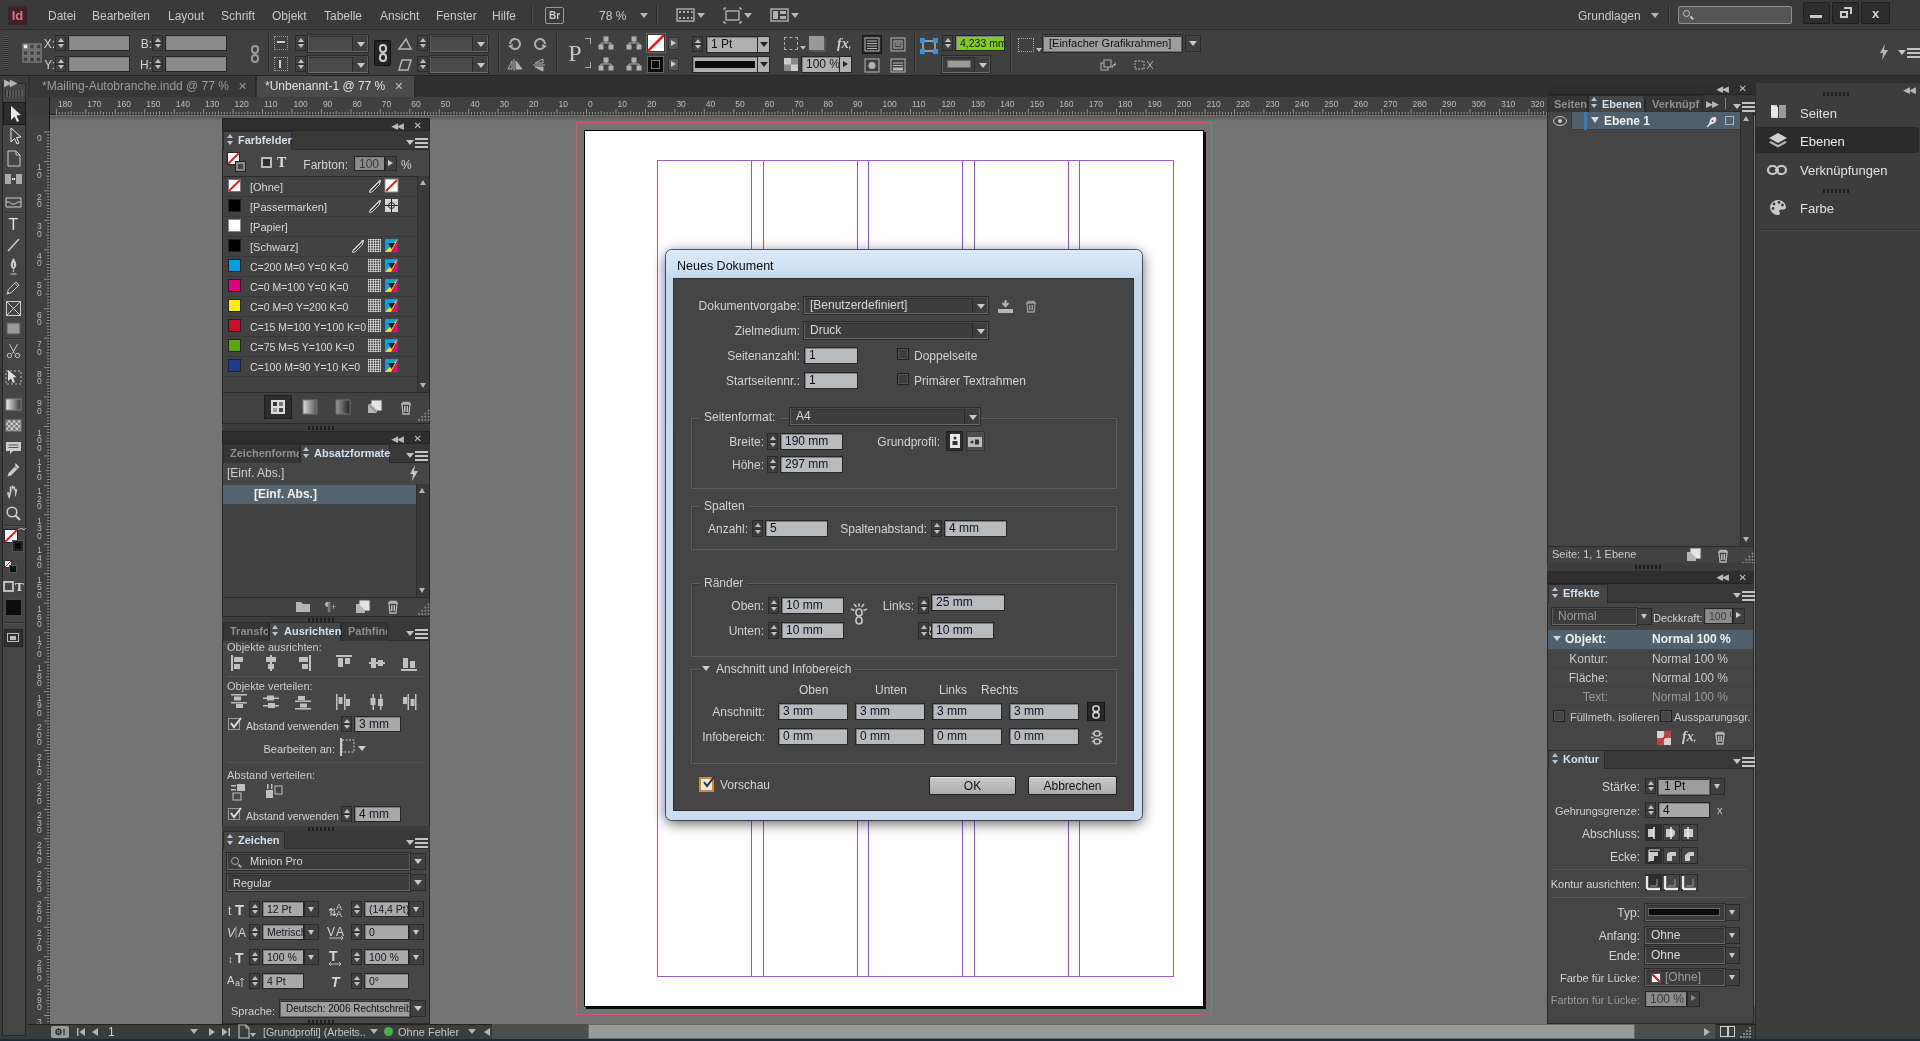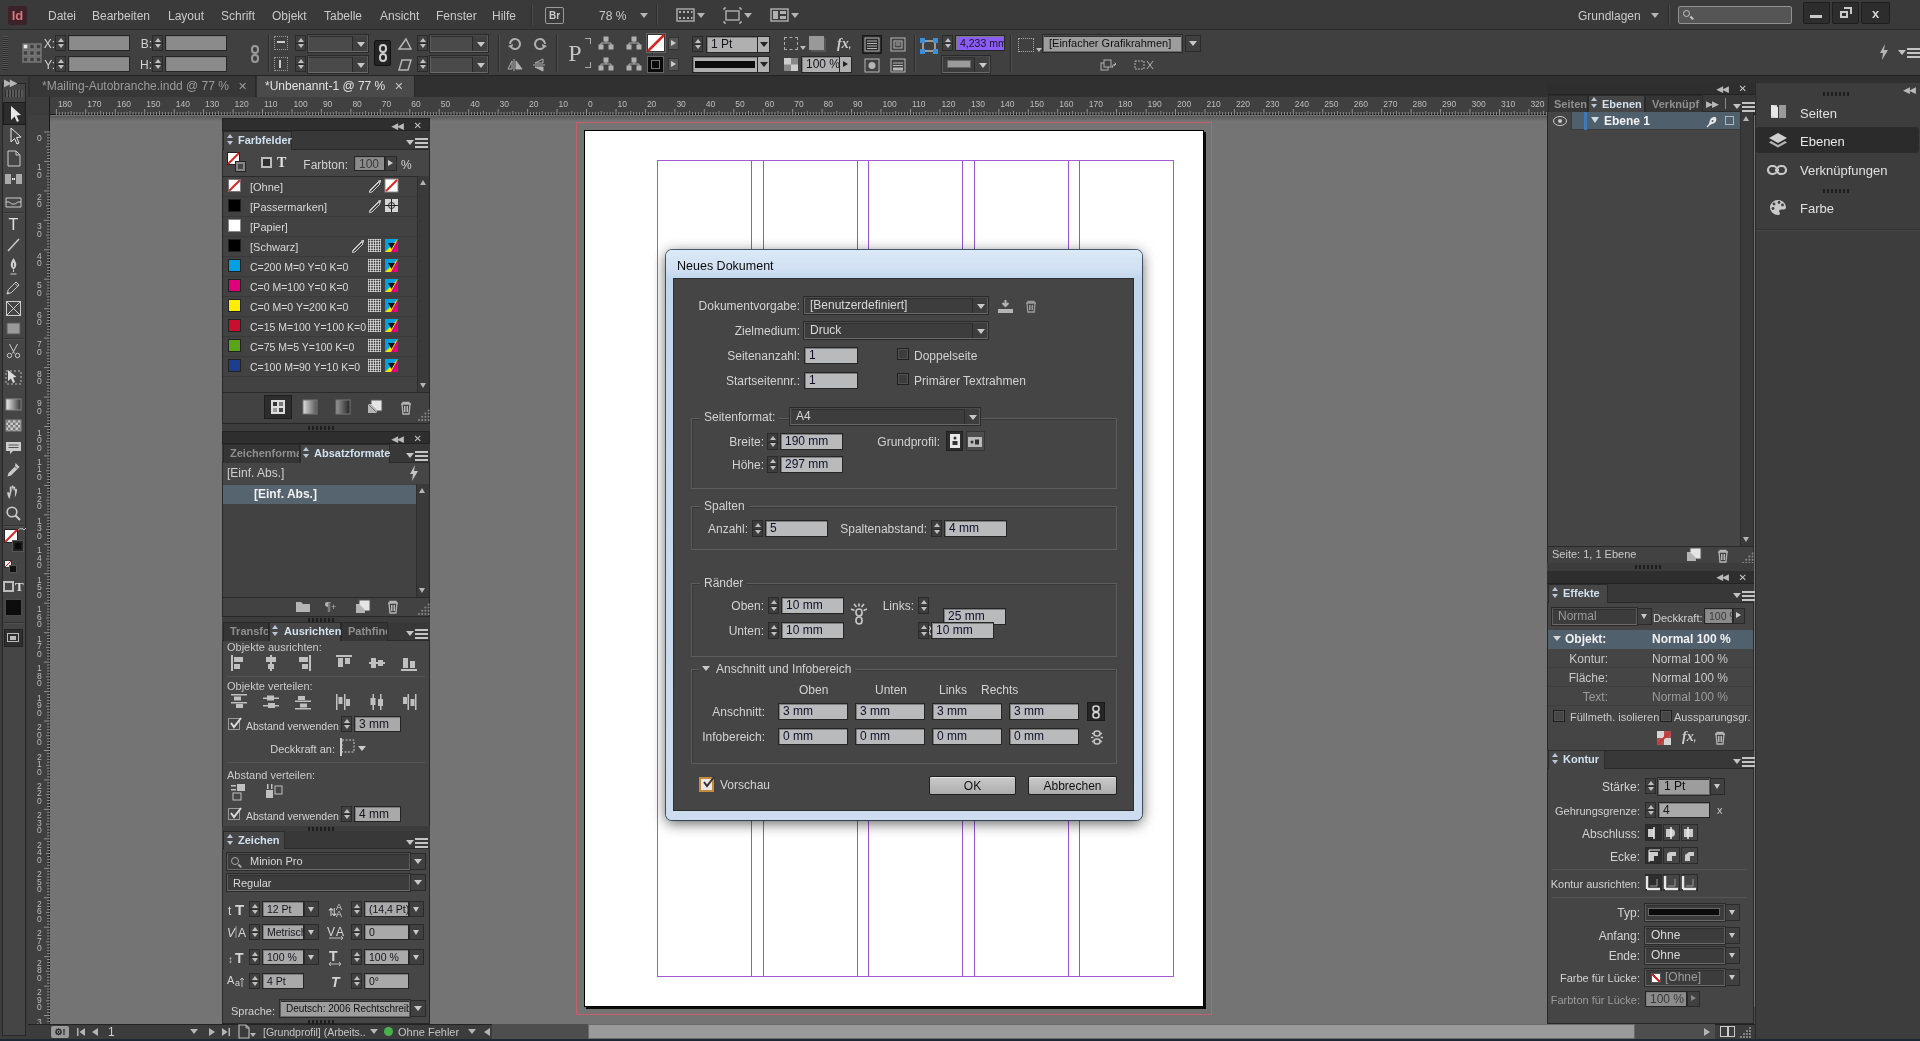--- a/index.html
+++ b/index.html
@@ -165,21 +165,21 @@
   </svg><div class="sep" style="left:914px;top:34px;height:38px;"></div><svg style="left:920px;top:38px;" width="18" height="16">
     <rect x="3" y="3" width="12" height="10" fill="none" stroke="#999" stroke-width="2"></rect>
     <g fill="#3d8edb">
       <rect width="5" height="5"></rect>
       <rect x="13" width="5" height="5"></rect>
       <rect y="11" width="5" height="5"></rect>
       <rect x="13" y="11" width="5" height="5"></rect>
     </g>
   </svg><div class="spin" style="left:942px;top:35px;height:16px;">
     <i></i>
-  </div><div class="fld" style="left:955px;top:35px;width:50px;height:16px;background:#8b5cf6;font-size:10.5px;line-height:15px;">4,233 mm</div><div class="combo" style="left:942px;top:56px;width:48px;height:17px;">
+  </div><div class="fld" style="left:955px;top:35px;width:50px;height:16px;background:#84cc16;font-size:10.5px;line-height:15px;">4,233 mm</div><div class="combo" style="left:942px;top:56px;width:48px;height:17px;">
     <span class="cbtn"></span>
   </div><div class="a" style="left:947px;top:60px;width:24px;height:8px;background:#9a9a9a;border:1px solid #666;"></div><div class="sep" style="left:1010px;top:34px;height:38px;"></div><div class="a" style="left:1018px;top:38px;width:16px;height:14px;border:1px dotted #aaa;"></div><div class="a" style="left:1036px;top:48px;border:3px solid transparent;border-top:4px solid #bbb;border-bottom:none;"></div><div class="combo" style="left:1043px;top:35px;width:139px;height:17px;background:#9d9d9d;color:#111;font-size:11px;line-height:15px;">[Einfacher Grafikrahmen]</div><div class="a" style="left:1185px;top:35px;width:16px;height:17px;background:#404040;border:1px solid #2a2a2a;"></div><div class="a" style="left:1189px;top:41px;border:4px solid transparent;border-top:5px solid #c8c8c8;border-bottom:none;"></div><svg style="left:1100px;top:59px;" width="30" height="12">
     <g fill="none" stroke="#b0b0b0">
       <rect x="1" y="4" width="7" height="7"></rect>
       <rect x="4" y="1" width="7" height="7" fill="#404040"></rect>
       <path d="M12 9 a4 4 0 0 1 4 -4 l-1.5 -1.5 M16 5 l-2 2"></path>
     </g>
   </svg><svg style="left:1134px;top:59px;" width="26" height="12">
     <g fill="none" stroke="#b0b0b0">
       <rect x="1" y="2" width="9" height="8" stroke-dasharray="2 1"></rect>
@@ -1696,21 +1696,21 @@
     <g fill="#c0c0c0">
       <rect x="6.5" y="0" width="1.5" height="16"></rect>
       <rect x="14" y="0" width="1.5" height="16"></rect>
       <rect x="2" y="3" width="4" height="7"></rect>
       <rect x="9.5" y="5" width="4" height="7"></rect>
     </g>
   </svg><div class="a" style="left:228px;top:718px;width:12px;height:12px;background:#464646;border:1px solid #9a9a9a;"></div><svg style="left:229px;top:716px;" width="14" height="14">
     <path d="M2 7 l3 4 l7 -9" fill="none" stroke="#ddd" stroke-width="2"></path>
   </svg><div class="lbl" style="left:246px;top:719px;font-size:10.5px;">Abstand verwenden</div><div class="spin" style="left:341px;top:716px;height:16px;">
     <i></i>
-  </div><div class="fld" style="left:354px;top:716px;width:47px;height:16px;">3 mm</div><div class="rlbl" style="left:255px;top:742px;width:80px;font-size:11px;">Deckkraft an:</div><svg style="left:340px;top:738px;" width="16" height="18">
+  </div><div class="fld" style="left:354px;top:716px;width:47px;height:16px;">3 mm</div><div class="rlbl" style="left:255px;top:742px;width:80px;font-size:11px;">Bearbeiten an:</div><svg style="left:340px;top:738px;" width="16" height="18">
     <g fill="none" stroke="#ccc">
       <rect x="2" y="2" width="12" height="12" stroke-dasharray="2 1.5"></rect>
       <path d="M1 0 v18" stroke-width="2"></path>
     </g>
   </svg><div class="a" style="left:358px;top:746px;border:4px solid transparent;border-top:5px solid #ccc;border-bottom:none;"></div><div class="a" style="left:227px;top:762px;width:198px;height:1px;background:#555;"></div><div class="lbl" style="left:227px;top:768px;color:#c9c9c9;font-size:11px;">Abstand verteilen:</div><svg style="left:231px;top:784px;" width="16" height="16">
     <g fill="#c0c0c0">
       <rect x="0" y="1" width="5" height="1.5"></rect>
       <rect x="0" y="5" width="5" height="1.5"></rect>
       <rect x="6" y="0" width="8" height="7"></rect>
       <rect x="2" y="9" width="8" height="7" fill="none" stroke="#c0c0c0"></rect>
@@ -1877,21 +1877,21 @@
   </svg><div class="rlbl" style="left:716px;top:458px;width:48px;">Höhe:</div><div class="spin" style="left:767px;top:456px;height:17px;background:#3d3d3d;">
     <i></i>
   </div><div class="fld fldw" style="left:780px;top:456px;width:63px;height:17px;color:#10102a;">297 mm</div><div class="a" style="left:691px;top:506px;width:426px;height:44px;border:1px solid #5d5d5d;box-shadow:inset 1px 1px 0 #383838;"></div><div class="a" style="left:700px;top:499px;background:#454545;padding:0 4px;color:#d2d2d2;font-size:12px;">Spalten</div><div class="rlbl" style="left:700px;top:522px;width:48px;">Anzahl:</div><div class="spin" style="left:752px;top:520px;height:17px;background:#3d3d3d;">
     <i></i>
   </div><div class="fld fldw" style="left:765px;top:520px;width:63px;height:17px;color:#10102a;">5</div><div class="rlbl" style="left:837px;top:522px;width:90px;">Spaltenabstand:</div><div class="spin" style="left:931px;top:520px;height:17px;background:#3d3d3d;">
     <i></i>
   </div><div class="fld fldw" style="left:944px;top:520px;width:63px;height:17px;color:#10102a;">4 mm</div><div class="a" style="left:691px;top:583px;width:426px;height:74px;border:1px solid #5d5d5d;box-shadow:inset 1px 1px 0 #383838;"></div><div class="a" style="left:700px;top:576px;background:#454545;padding:0 4px;color:#d2d2d2;font-size:12px;">Ränder</div><div class="rlbl" style="left:716px;top:599px;width:48px;">Oben:</div><div class="spin" style="left:768px;top:597px;height:17px;background:#3d3d3d;">
     <i></i>
   </div><div class="fld fldw" style="left:781px;top:597px;width:63px;height:17px;color:#10102a;">10 mm</div><div class="rlbl" style="left:866px;top:599px;width:48px;">Links:</div><div class="spin" style="left:918px;top:597px;height:17px;background:#3d3d3d;">
     <i></i>
-  </div><div class="fld fldw" style="left:931px;top:608px;width:63px;height:17px;color:#10102a;margin-left:12px;">25 mm</div><div class="rlbl" style="left:716px;top:624px;width:48px;">Unten:</div><div class="spin" style="left:768px;top:622px;height:17px;background:#3d3d3d;">
+  </div><div class="fld fldw" style="left:931px;top:594px;width:74px;height:17px;color:#10102a;">25 mm</div><div class="rlbl" style="left:716px;top:624px;width:48px;">Unten:</div><div class="spin" style="left:768px;top:622px;height:17px;background:#3d3d3d;">
     <i></i>
   </div><div class="fld fldw" style="left:781px;top:622px;width:63px;height:17px;color:#10102a;">10 mm</div><div class="rlbl" style="left:916px;top:624px;width:48px;">Rechts:</div><div class="spin" style="left:918px;top:622px;height:17px;background:#3d3d3d;">
     <i></i>
   </div><div class="fld fldw" style="left:931px;top:622px;width:63px;height:17px;color:#10102a;">10 mm</div><svg style="left:850px;top:603px;" width="18" height="24">
     <g stroke="#c5c5c5" stroke-width="1.7" fill="none">
       <rect x="6" y="6" width="6" height="7" rx="3"></rect>
       <rect x="6" y="14" width="6" height="7" rx="3"></rect>
       <path d="M4 1 l2.5 3 M14 1 l-2.5 3 M1 6 l3.5 1.5 M17 6 l-3.5 1.5 M9 0.5 v3"></path>
     </g>
   </svg><div class="a" style="left:691px;top:669px;width:426px;height:95px;border:1px solid #5d5d5d;box-shadow:inset 1px 1px 0 #383838;"></div><div class="a" style="left:700px;top:662px;background:#454545;padding:0 4px 0 2px;color:#d2d2d2;font-size:12px;"><span style="display:inline-block;margin-right:6px;vertical-align:2px;border:4px solid transparent;border-top:5px solid #c9c9c9;border-bottom:none;"></span>Anschnitt und Infobereich</div><div class="lbl" style="left:799px;top:683px;">Oben</div><div class="lbl" style="left:875px;top:683px;">Unten</div><div class="lbl" style="left:939px;top:683px;">Links</div><div class="lbl" style="left:981px;top:683px;">Rechts</div><div class="rlbl" style="left:700px;top:705px;width:65px;">Anschnitt:</div><div class="fld fldw" style="left:778px;top:703px;width:70px;height:17px;color:#10102a;">3 mm</div><div class="fld fldw" style="left:855px;top:703px;width:70px;height:17px;color:#10102a;">3 mm</div><div class="fld fldw" style="left:932px;top:703px;width:70px;height:17px;color:#10102a;">3 mm</div><div class="fld fldw" style="left:1009px;top:703px;width:70px;height:17px;color:#10102a;">3 mm</div><div class="a" style="left:1087px;top:702px;width:18px;height:19px;background:#262626;border:1px solid #191919;"></div><svg style="left:1091px;top:705px;" width="10" height="14">

